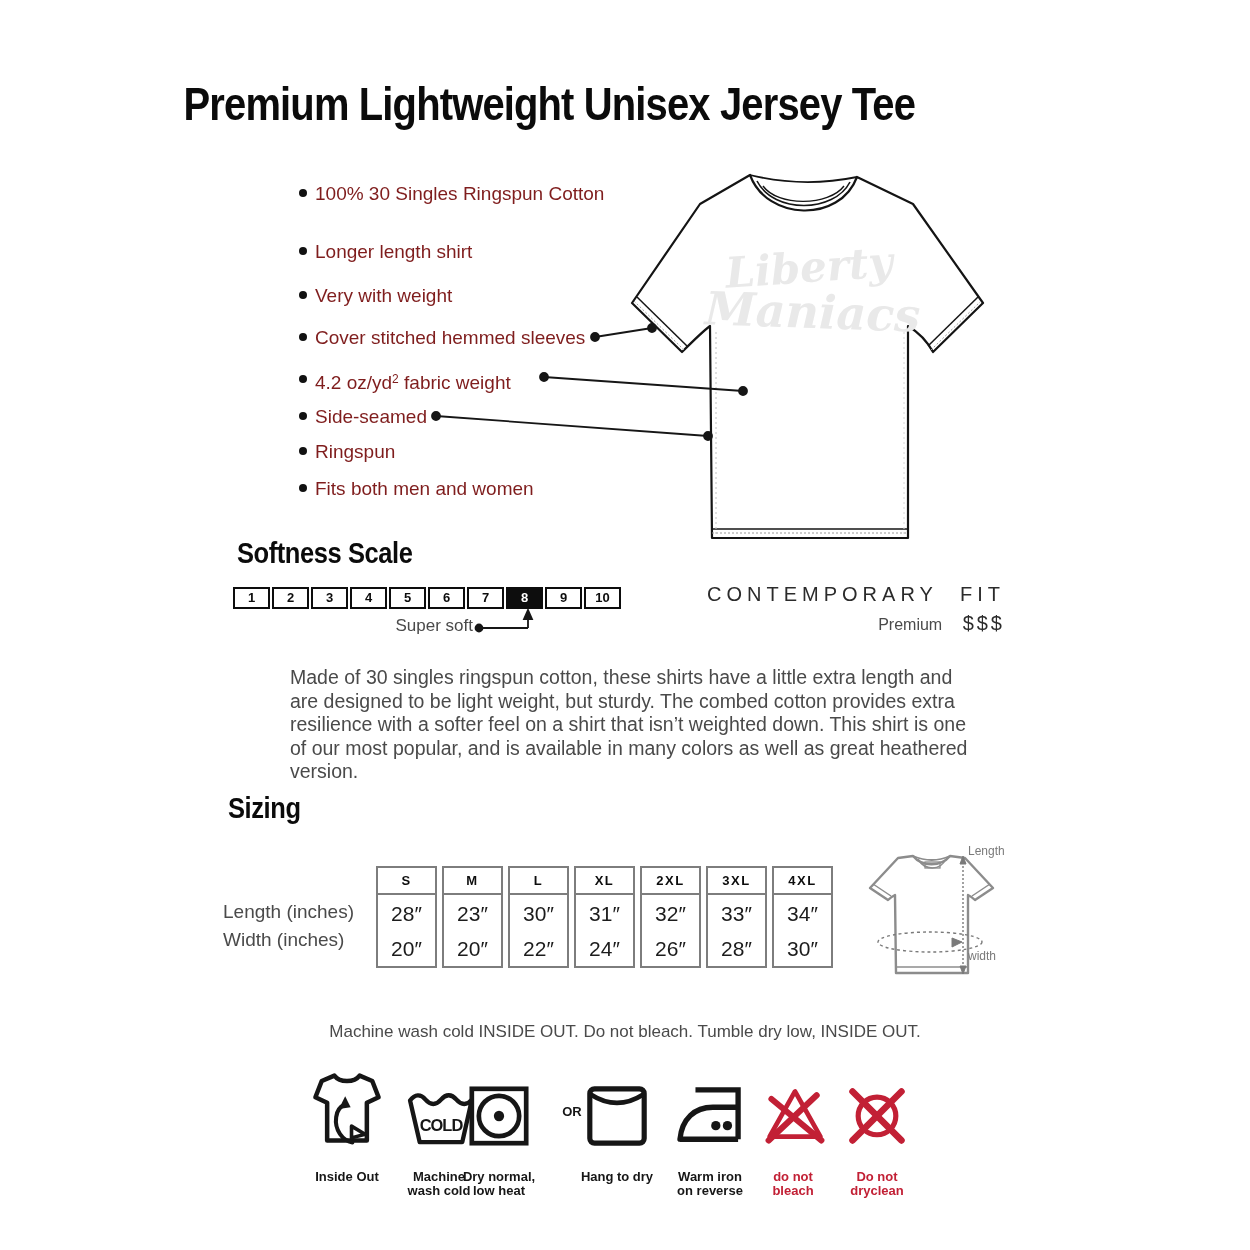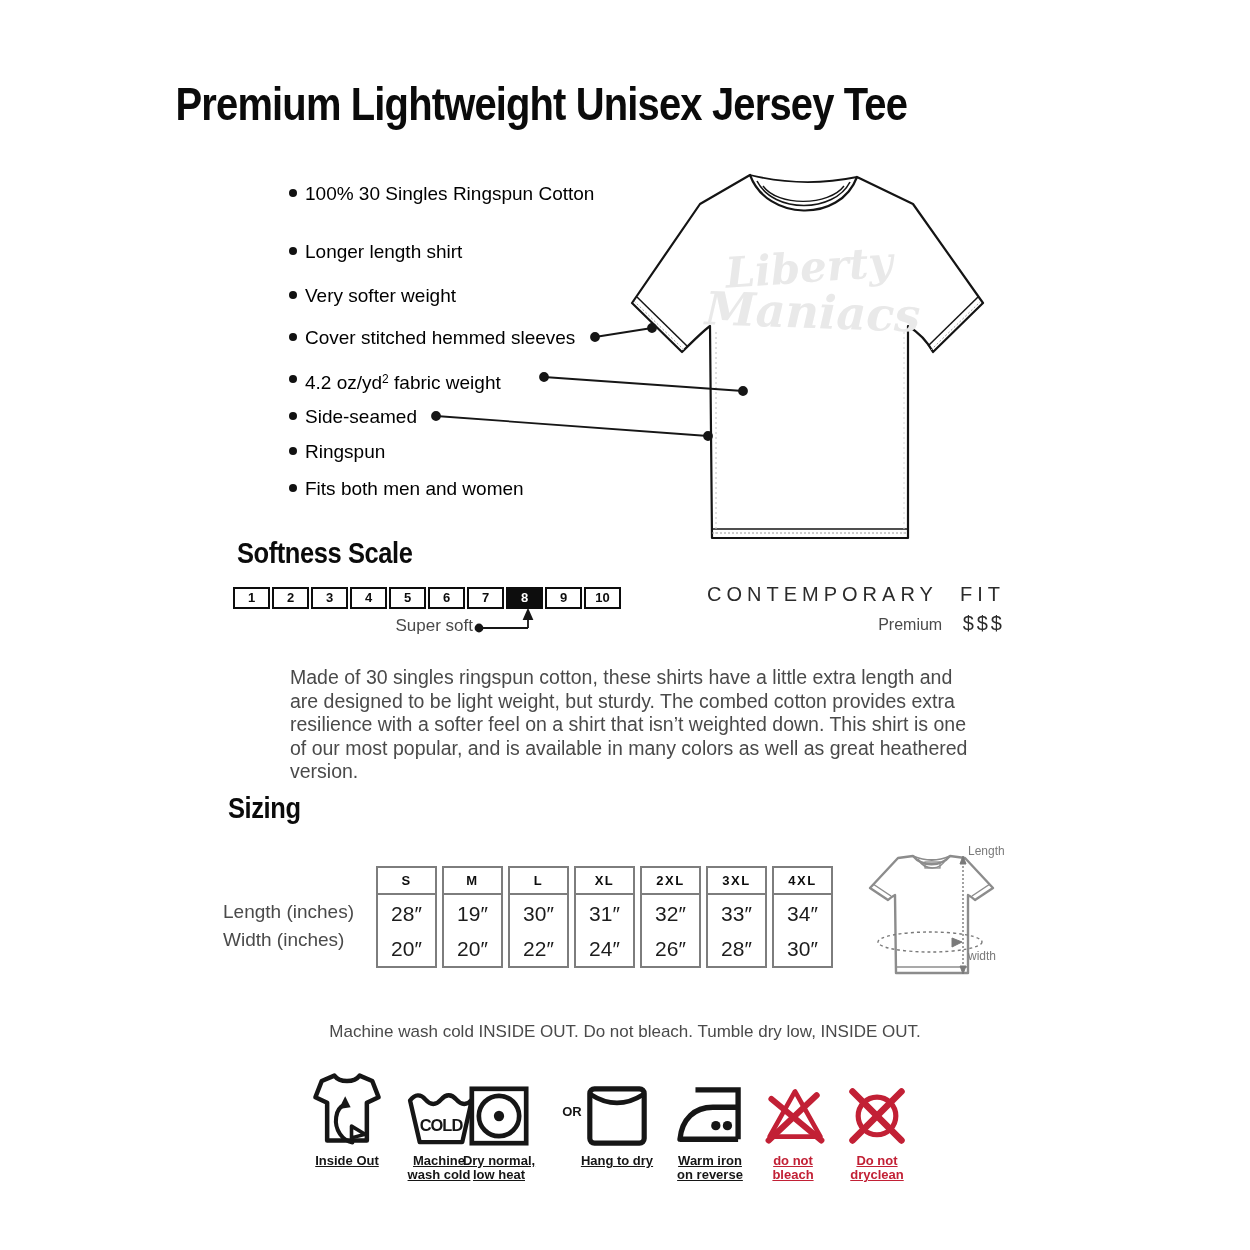--- a/index.html
+++ b/index.html
@@ -3,28 +3,28 @@
 <meta charset="utf-8">
 <style>
   html,body{margin:0;padding:0;}
   body{
     width:1250px;height:1250px;position:relative;background:#ffffff;
     font-family:"Liberation Sans",sans-serif;color:#161616;overflow:hidden;
   }
   .abs{position:absolute;}
 
   
-  .title-wrap{left:0;top:76px;width:1083px;text-align:center;}
+  .title-wrap{left:8px;top:76px;width:1083px;text-align:center;}
   .title-inner{display:inline-block;font-size:47px;font-weight:800;letter-spacing:-1px;
     transform:scaleX(.85);white-space:nowrap;color:#0b0b0b;}
   .h2{font-size:30px;font-weight:800;color:#0b0b0b;letter-spacing:-0.5px;
     transform:scaleX(.85);transform-origin:0 50%;display:inline-block;white-space:nowrap;}
 
   
-  .feature{left:305px;width:330px;font-size:19px;line-height:25px;color:#000000;}
+  .feature{left:315px;width:330px;font-size:19px;line-height:25px;color:#7f1d1d;}
   .feature .dot{position:absolute;left:-16px;top:8px;width:8px;height:8px;border-radius:50%;background:#111;}
   .feature .txt{display:block;}
   sup{font-size:12px;vertical-align:6px;}
 
   
   .scale-row{left:233px;top:587px;display:flex;}
   .scale-box{width:33px;height:18px;border:2px solid #0d0d0d;margin-right:2px;
     font-size:13px;font-weight:700;text-align:center;line-height:18px;color:#0d0d0d;background:#fff;}
   .scale-box.sel{background:#0d0d0d;color:#fff;}
   .supersoft{left:233px;top:616px;width:240px;text-align:right;font-size:17px;color:#4a4a4a;}
@@ -43,21 +43,21 @@
   .size-col{width:57px;border:2px solid #7d7d7d;margin-right:5px;background:#fff;}
   .size-head{height:25px;border-bottom:2px solid #7d7d7d;text-align:center;line-height:25px;
     font-size:13px;font-weight:700;letter-spacing:1.5px;color:#0d0d0d;}
   .size-val{height:35px;text-align:center;line-height:35px;font-size:21px;color:#1c1c1c;}
   .size-val.first{margin-top:1px;}
 
   
   .care-text{left:0;top:1022px;width:1250px;text-align:center;font-size:17px;color:#4a4a4a;}
   .care-item{position:absolute;top:1076px;transform:translateX(-50%);text-align:center;}
   .icon-box{height:70px;display:flex;align-items:flex-end;justify-content:center;}
-  .care-label{margin-top:8px;font-size:13px;font-weight:700;line-height:14px;color:#161616;text-decoration:underline;}
+  .care-label{margin-top:24px;font-size:13px;font-weight:700;line-height:14px;color:#161616;}
   .care-label.red{color:#c22035;}
   .or-label{position:absolute;left:572px;top:1104px;transform:translateX(-50%);
     font-size:13px;font-weight:700;color:#161616;}
 
   svg{display:block;}
 </style>
 </head>
 <body>
 
 <div class="abs title-wrap">
@@ -85,21 +85,21 @@
 <div class="abs feature" style="top:181px;">
   <span class="dot"></span>
   <span class="txt">100% 30 Singles Ringspun Cotton</span>
 </div>
 <div class="abs feature" style="top:239px;">
   <span class="dot"></span>
   <span class="txt">Longer length shirt</span>
 </div>
 <div class="abs feature" style="top:283px;">
   <span class="dot"></span>
-  <span class="txt">Very softer weight</span>
+  <span class="txt">Very with weight</span>
 </div>
 <div class="abs feature" style="top:325px;">
   <span class="dot"></span>
   <span class="txt">Cover stitched hemmed sleeves</span>
 </div>
 <div class="abs feature" style="top:367px;">
   <span class="dot"></span>
   <span class="txt"><span>4.2 oz/yd</span><sup>2</sup><span> fabric weight</span></span>
 </div>
 <div class="abs feature" style="top:404px;">
@@ -164,21 +164,21 @@
 <div class="abs rowlabel" style="top:929px;">Width (inches)</div>
 
 <div class="abs size-table">
   <div class="size-col">
     <div class="size-head">S</div>
     <div class="size-val first">28″</div>
     <div class="size-val">20″</div>
   </div>
   <div class="size-col">
     <div class="size-head">M</div>
-    <div class="size-val first">19″</div>
+    <div class="size-val first">23″</div>
     <div class="size-val">20″</div>
   </div>
   <div class="size-col">
     <div class="size-head">L</div>
     <div class="size-val first">30″</div>
     <div class="size-val">22″</div>
   </div>
   <div class="size-col">
     <div class="size-head">XL</div>
     <div class="size-val first">31″</div>

